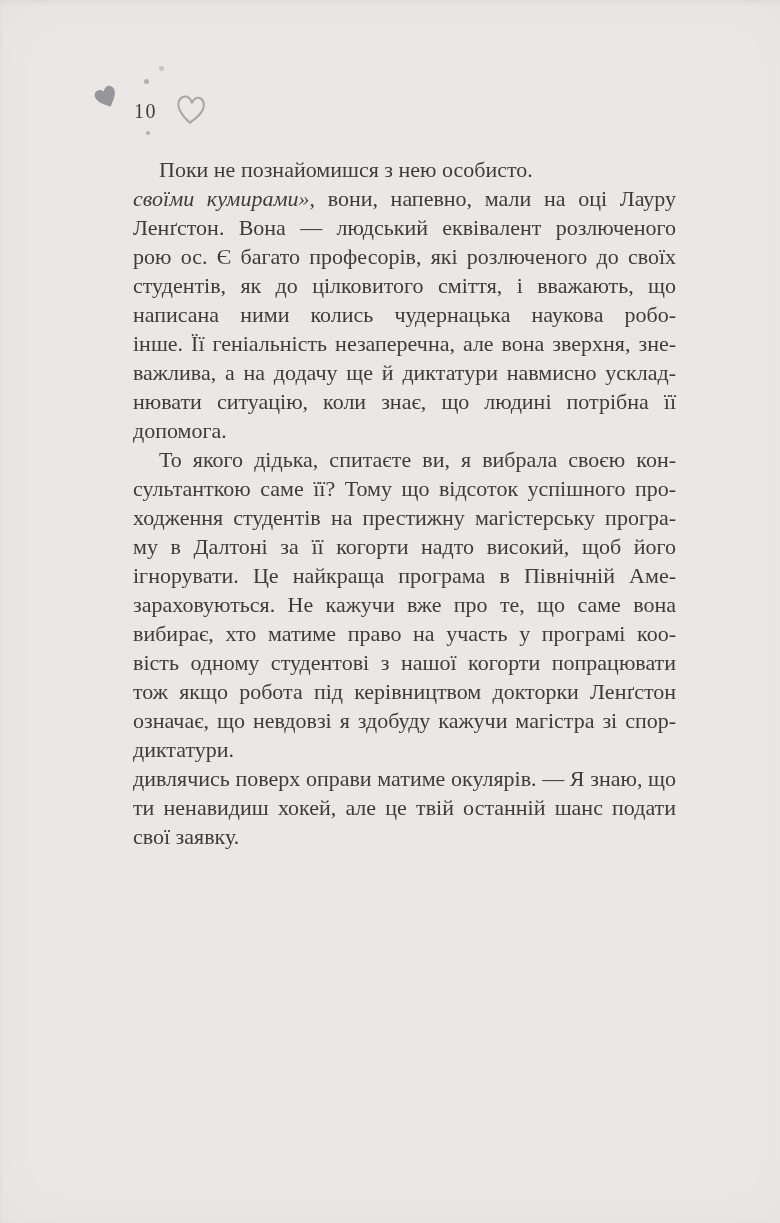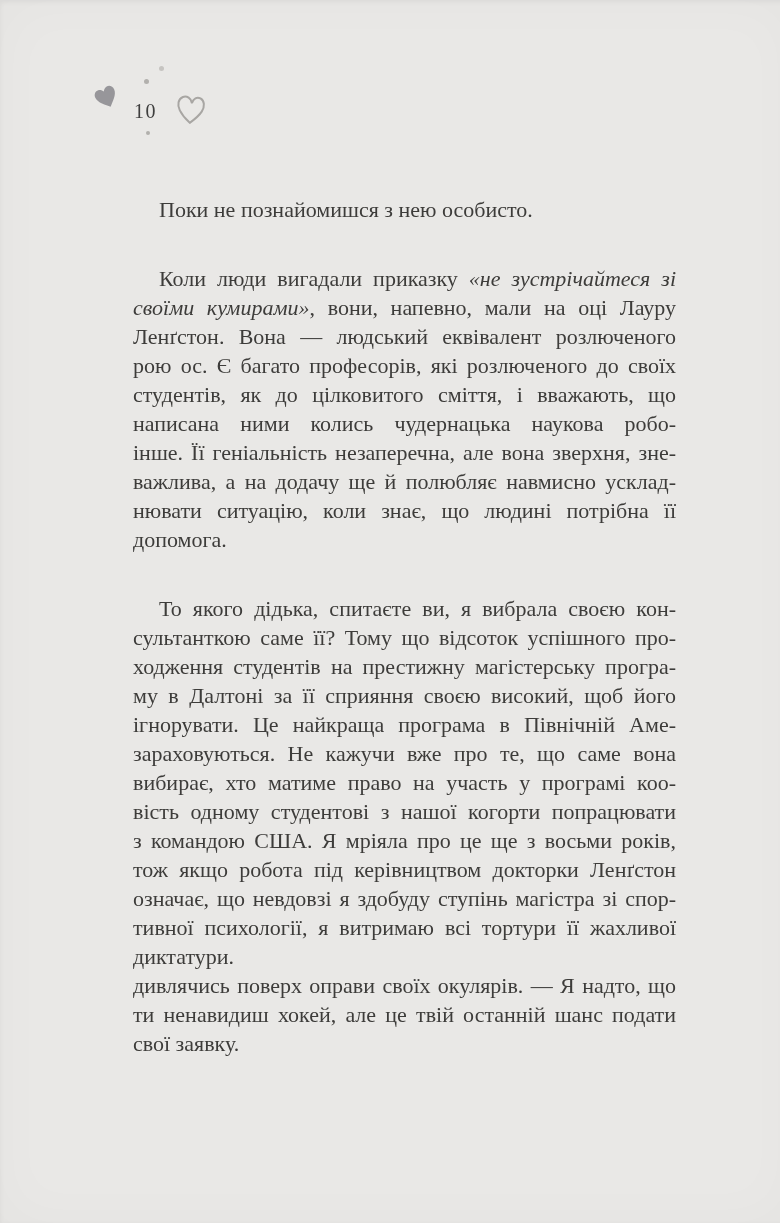--- a/index.html
+++ b/index.html
@@ -27,21 +27,21 @@
   }
   .dot { position: absolute; border-radius: 50%; }
   .text-block {
     position: absolute;
     left: 133px; top: 155px;
     width: 543px;
     font-size: 22px;
   }
   .line { height: 29px; line-height: 29px; overflow: hidden; }
   .line.justify { text-align: justify; text-align-last: justify; }
-  .line.indent { text-indent: 26px; margin-top: 40px; }
+  .line.indent { text-indent: 26px; }
   .line em { font-style: italic; }
 </style>
 </head>
 <body>
 
 <div class="page">
 
   <svg class="decor" style="left:93px; top:84px; width:27px; height:27px; transform:rotate(-24deg);" viewBox="0 0 24 24">
     <path d="M12 21C8.8 17.7 2.8 13.3 2.8 8.2 2.8 4.8 5.3 2.8 7.9 3.1c1.8.2 3.3 1.5 4.1 3.1.8-1.6 2.3-2.9 4.1-3.1 2.6-.3 5.1 1.7 5.1 5.1 0 5.1-6 9.5-9.2 12.8z" fill="#97969a"></path>
   </svg>
@@ -51,41 +51,38 @@
   <span class="dot" style="left:146px; top:131px; width:4px; height:4px; background:#b2b0ad;"></span>
 
   <div class="page-number">10</div>
 
   <svg class="decor" style="left:172px; top:93px; width:36px; height:42px; transform:rotate(6deg);" viewBox="0 0 36 42">
     <path d="M18.5 9.5 C17.5 5.5 13 2.8 9.2 4.8 C4.8 7.2 4 13 7.5 18.5 C10.4 23 15 27.2 18.7 29.8 C22 26.8 27 22.2 29.4 17.4 C32.2 11.8 31 6.2 26.8 4.4 C23.2 2.9 19.6 5.4 19 9.2" fill="none" stroke="#a8a6a3" stroke-width="2" stroke-linecap="round"></path>
   </svg>
 
   <div class="text-block">
       <div class="line indent"><span>Поки не познайомишся з нею особисто.</span></div>
-      <div class="line justify indent"><span>Коли люди вигадали приказку </span><em>«не зустрічайтеся зі</em></div>
       <div class="line justify"><em>своїми кумирами»</em><span>, вони, напевно, мали на оці Лауру</span></div>
       <div class="line justify"><span>Ленґстон. Вона — людський еквівалент розлюченого</span></div>
       <div class="line justify"><span>рою ос. Є багато професорів, які розлюченого до своїх</span></div>
       <div class="line justify"><span>студентів, як до цілковитого сміття, і вважають, що</span></div>
       <div class="line justify"><span>написана ними колись чудернацька наукова робо-</span></div>
       <div class="line justify"><span>інше. Її геніальність незаперечна, але вона зверхня, зне-</span></div>
-      <div class="line justify"><span>важлива, а на додачу ще й полюбляє навмисно усклад-</span></div>
+      <div class="line justify"><span>важлива, а на додачу ще й диктатури навмисно усклад-</span></div>
       <div class="line justify"><span>нювати ситуацію, коли знає, що людині потрібна її</span></div>
       <div class="line"><span>допомога.</span></div>
       <div class="line justify indent"><span>То якого дідька, спитаєте ви, я вибрала своєю кон-</span></div>
       <div class="line justify"><span>сультанткою саме її? Тому що відсоток успішного про-</span></div>
       <div class="line justify"><span>ходження студентів на престижну магістерську програ-</span></div>
-      <div class="line justify"><span>му в Далтоні за її сприяння своєю високий, щоб його</span></div>
+      <div class="line justify"><span>му в Далтоні за її когорти надто високий, щоб його</span></div>
       <div class="line justify"><span>ігнорувати. Це найкраща програма в Північній Аме-</span></div>
       <div class="line justify"><span>зараховуються. Не кажучи вже про те, що саме вона</span></div>
       <div class="line justify"><span>вибирає, хто матиме право на участь у програмі коо-</span></div>
       <div class="line justify"><span>вість одному студентові з нашої когорти попрацювати</span></div>
-      <div class="line justify"><span>з командою США. Я мріяла про це ще з восьми років,</span></div>
       <div class="line justify"><span>тож якщо робота під керівництвом докторки Ленґстон</span></div>
-      <div class="line justify"><span>означає, що невдовзі я здобуду ступінь магістра зі спор-</span></div>
-      <div class="line justify"><span>тивної психології, я витримаю всі тортури її жахливої</span></div>
+      <div class="line justify"><span>означає, що невдовзі я здобуду кажучи магістра зі спор-</span></div>
       <div class="line"><span>диктатури.</span></div>
-      <div class="line justify"><span>дивлячись поверх оправи своїх окулярів. — Я надто, що</span></div>
+      <div class="line justify"><span>дивлячись поверх оправи матиме окулярів. — Я знаю, що</span></div>
       <div class="line justify"><span>ти ненавидиш хокей, але це твій останній шанс подати</span></div>
       <div class="line"><span>свої заявку.</span></div>
     </div>
 
 </div>
 
 </body></html>

